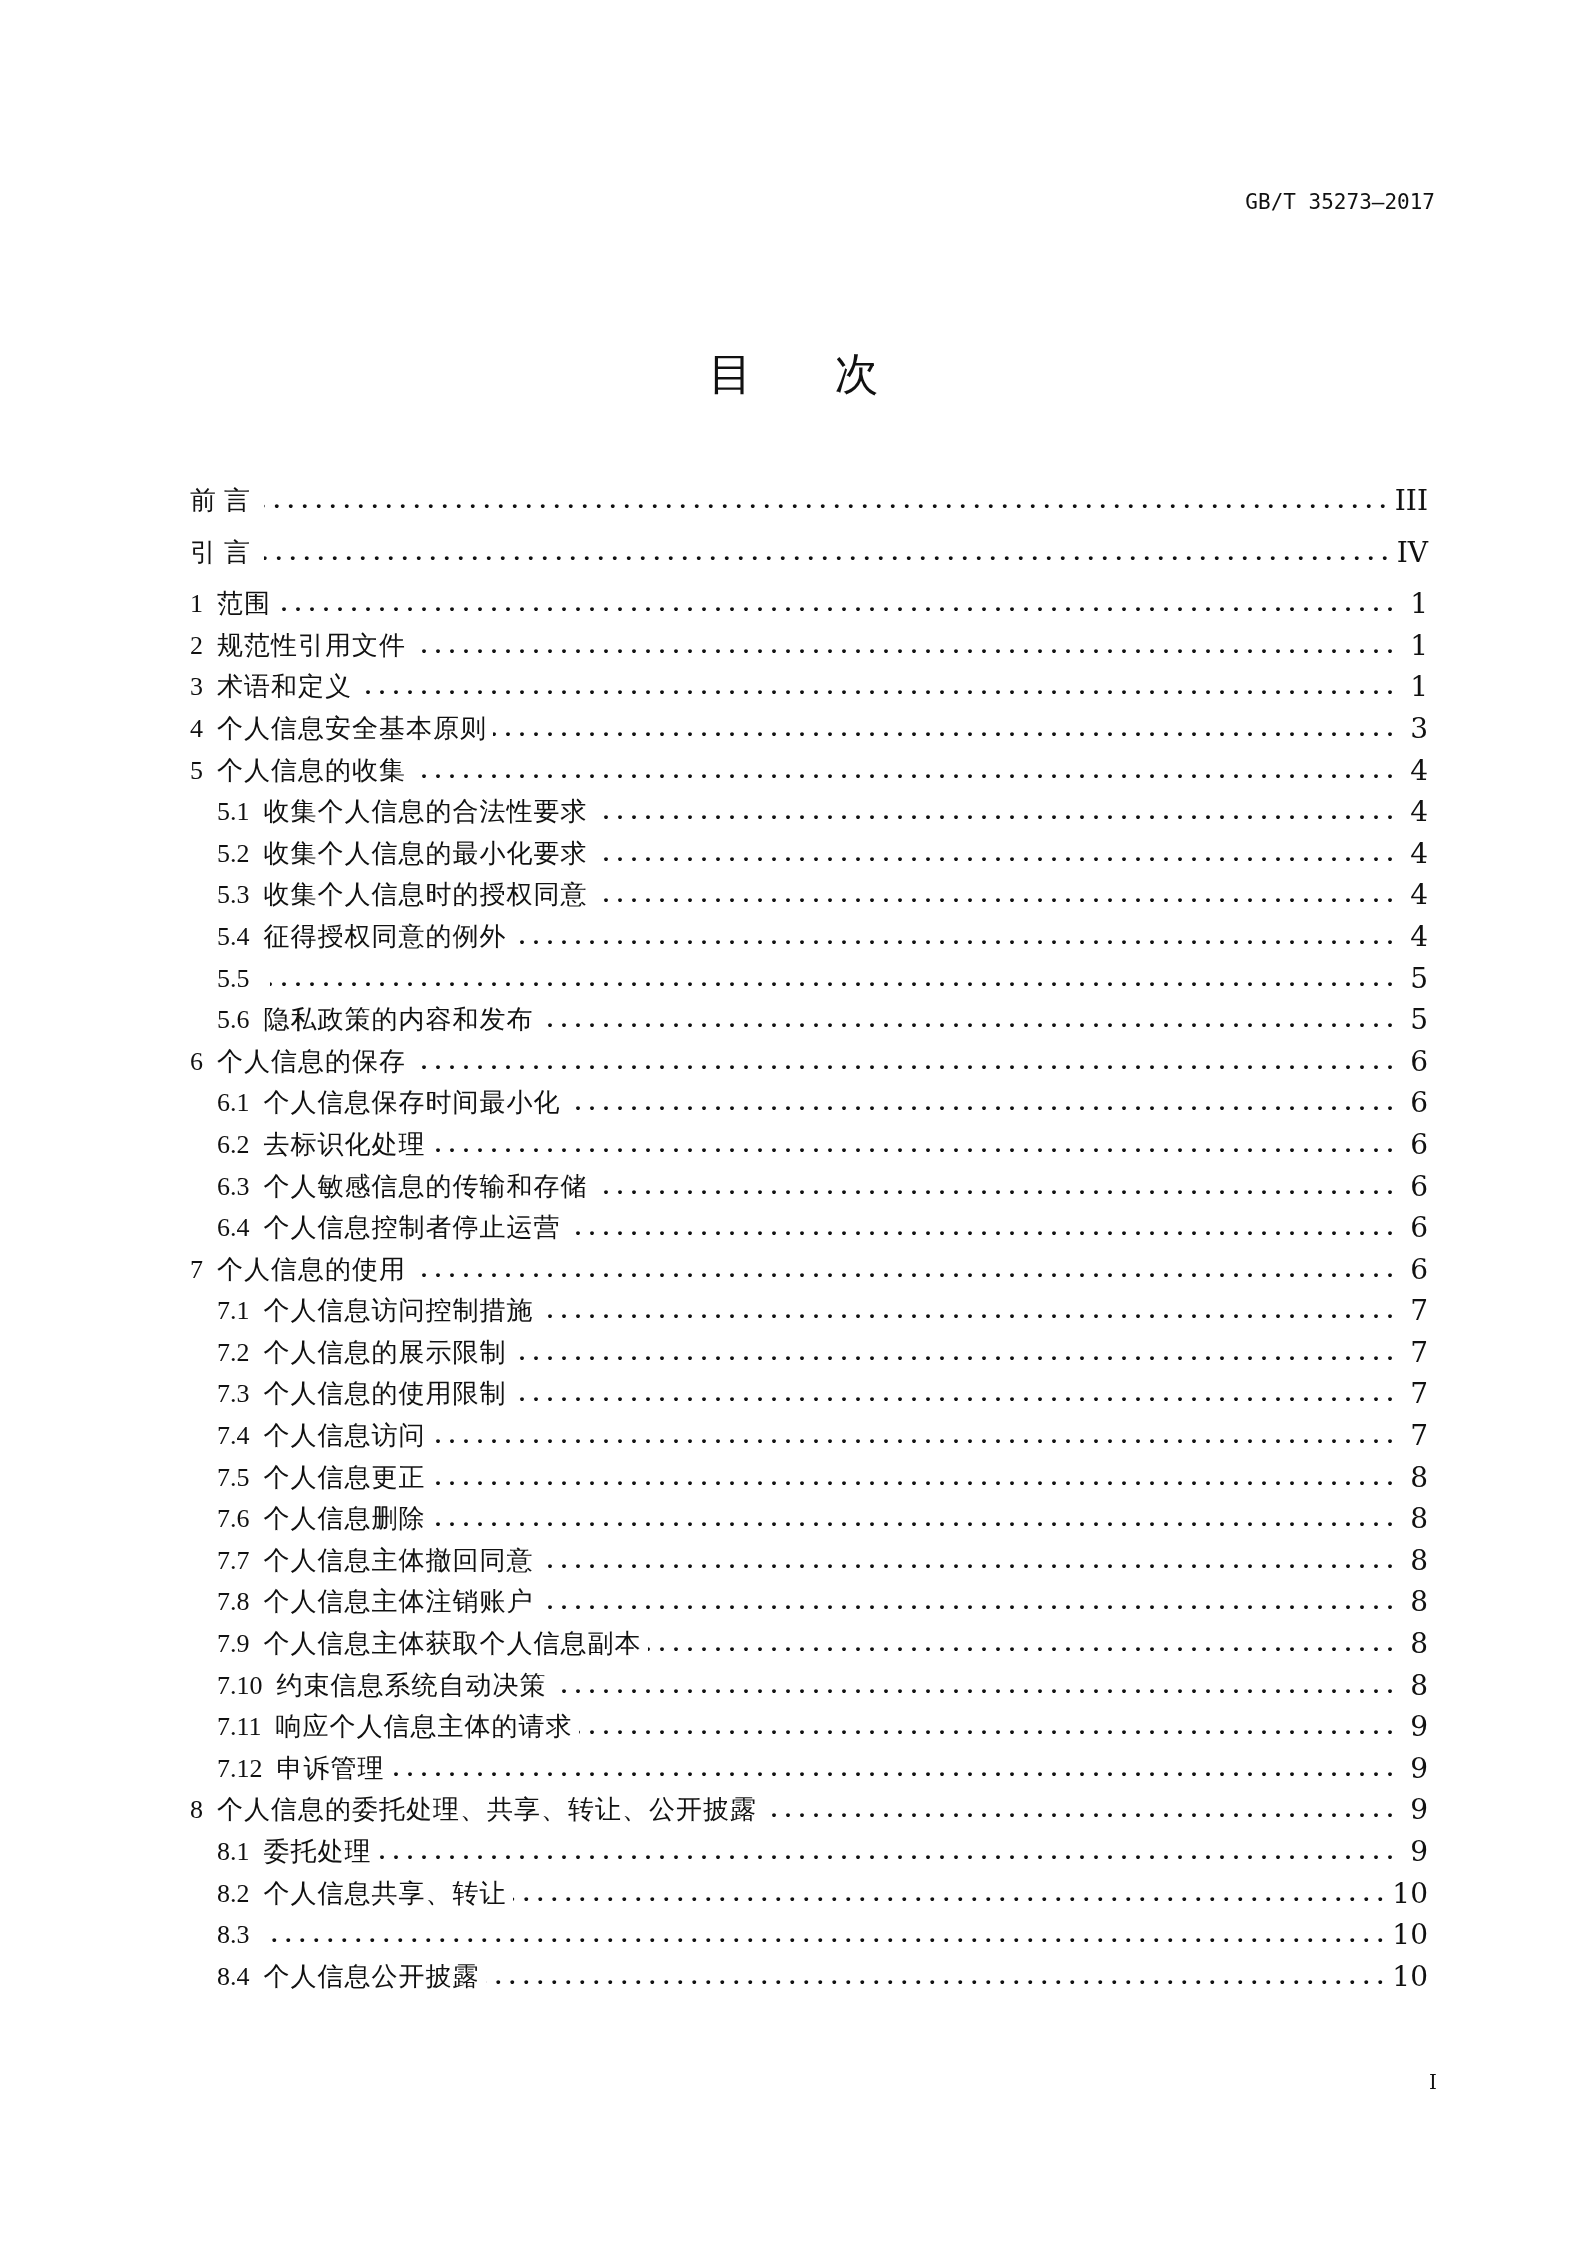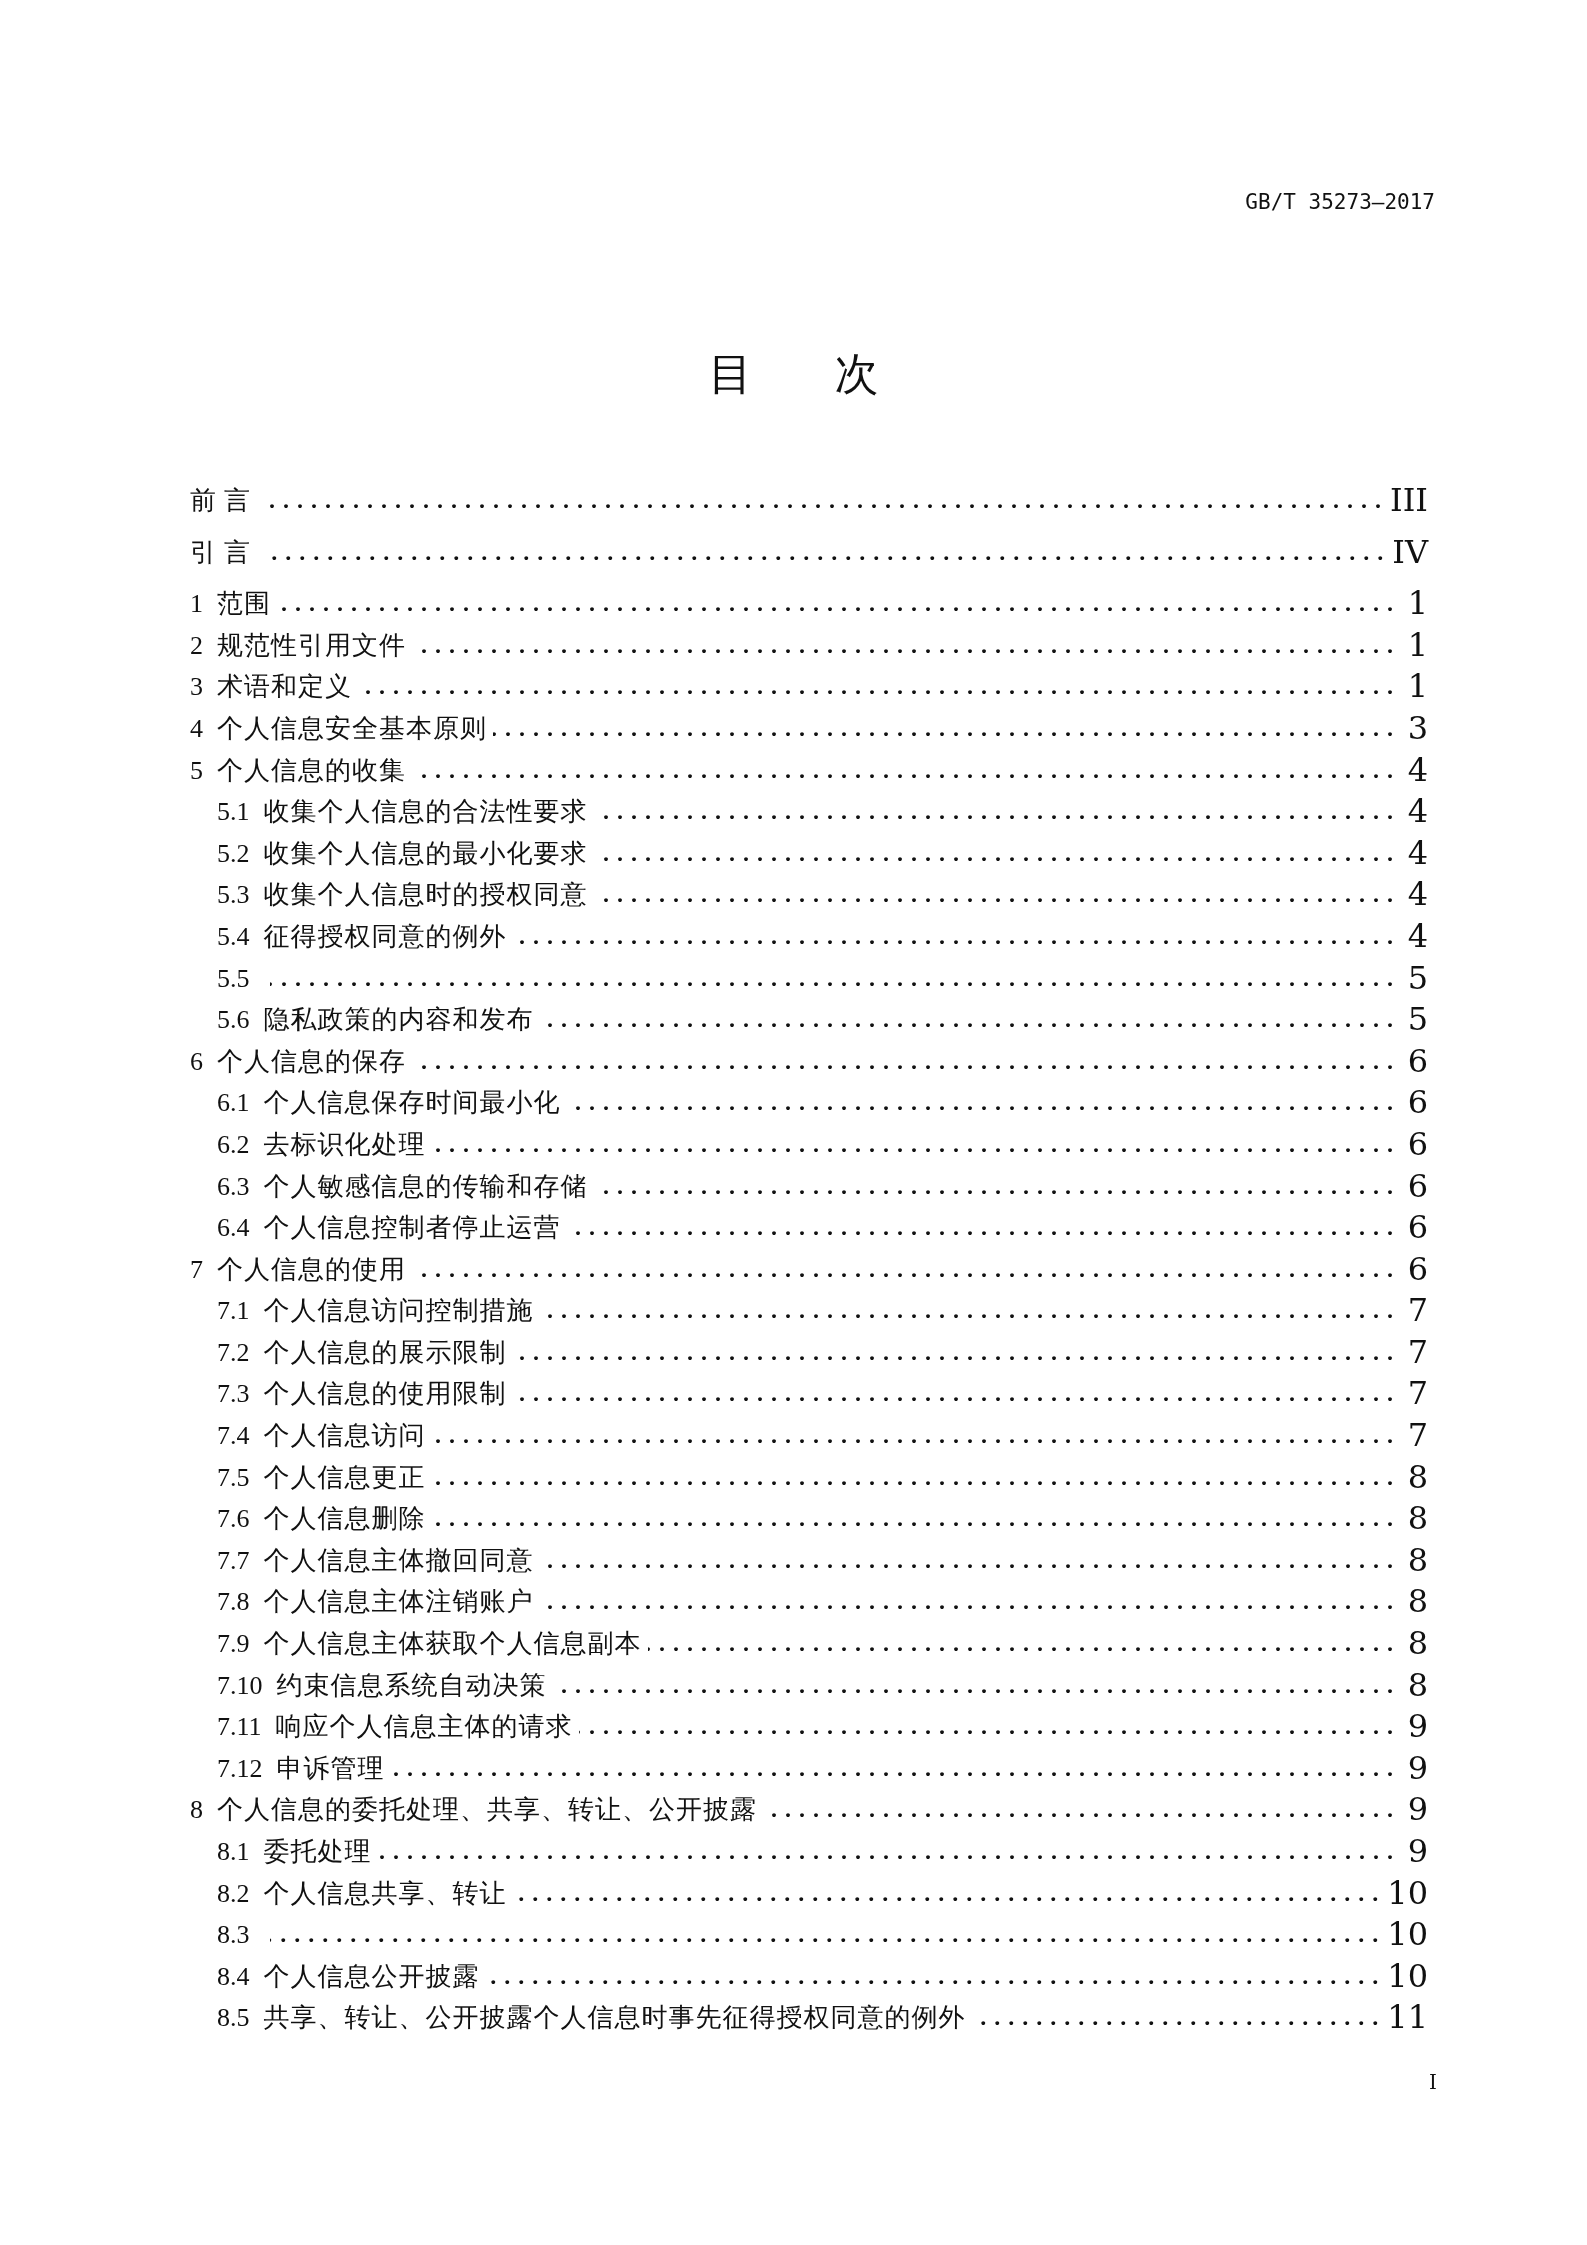--- a/index.html
+++ b/index.html
@@ -73,21 +73,21 @@
       top: 0;
       letter-spacing: 1px;
       font-size: 24px;
       font-weight: bold;
       white-space: nowrap;
     }
     .toc-page {
       min-width: 26px;
       text-align: right;
       font-family: "DejaVu Serif", "Liberation Serif", serif;
-      font-size: 32px;
+      font-size: 28px;
     }
     .page-number {
       position: absolute;
       top: 2070px;
       right: 150px;
       font-family: "DejaVu Serif", "Liberation Serif", serif;
       font-size: 20px;
       color: #111;
     }
   </style>
@@ -306,21 +306,15 @@
       <span class="toc-num">8.3</span>
       <span class="toc-leader"></span>
       <span class="toc-page">10</span>
     </div>
     <div class="toc-row level-2">
       <span class="toc-num">8.4</span>
       <span class="toc-label">个人信息公开披露</span>
       <span class="toc-leader"></span>
       <span class="toc-page">10</span>
     </div>
-    <div class="toc-row level-2">
-      <span class="toc-num">8.5</span>
-      <span class="toc-label">共享、转让、公开披露个人信息时事先征得授权同意的例外</span>
-      <span class="toc-leader"></span>
-      <span class="toc-page">11</span>
-    </div>
   </div>
 
 <div class="page-number">I</div>
 
 </body></html>

